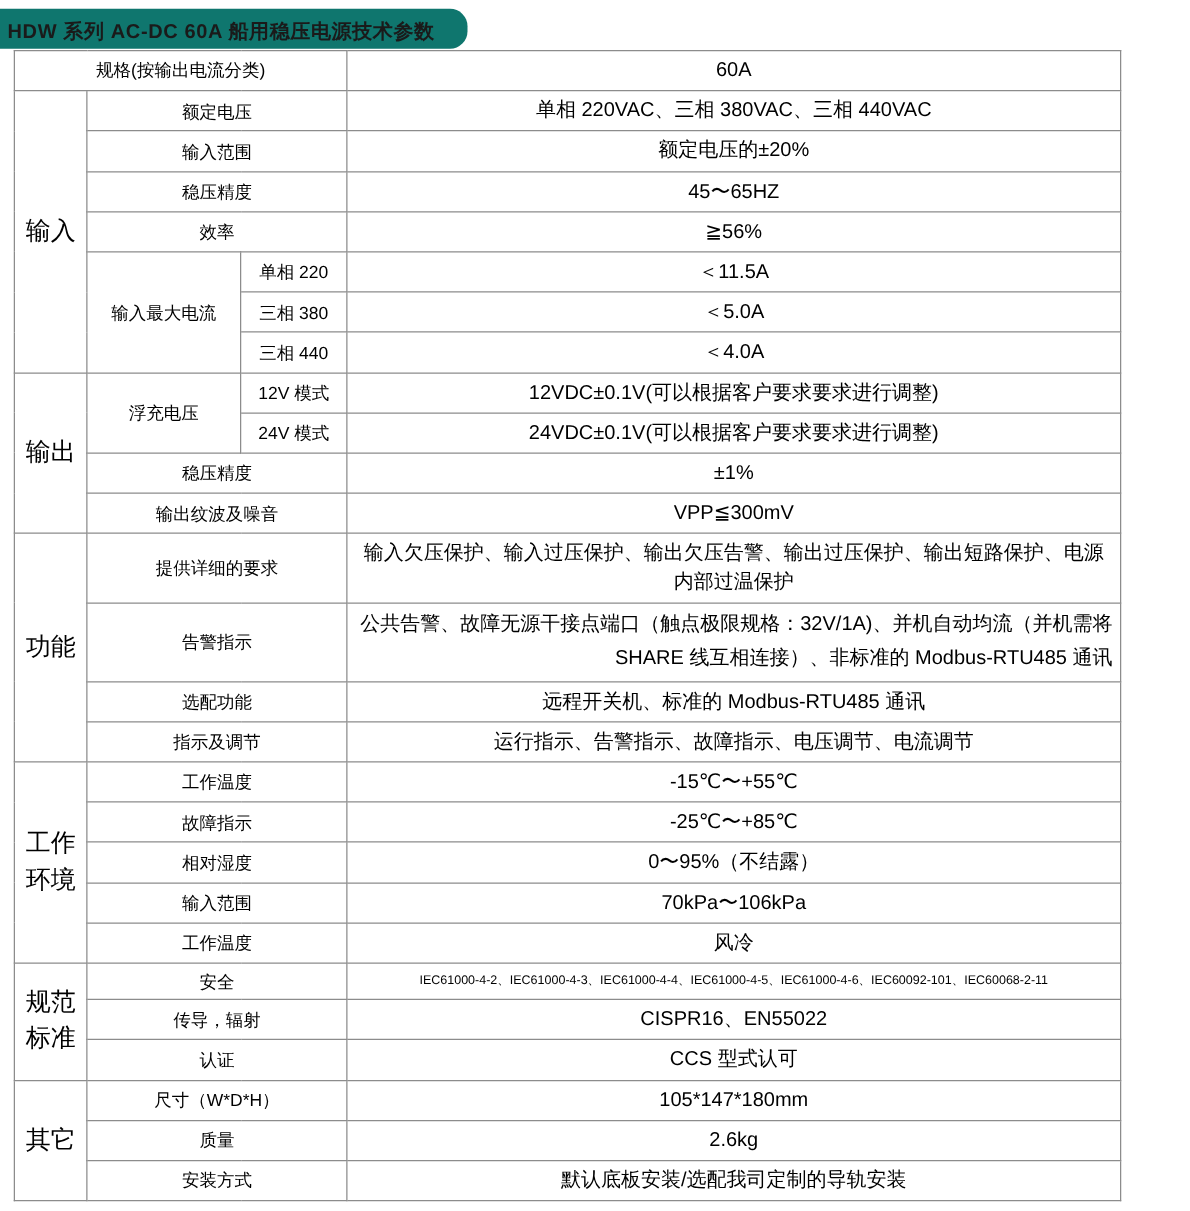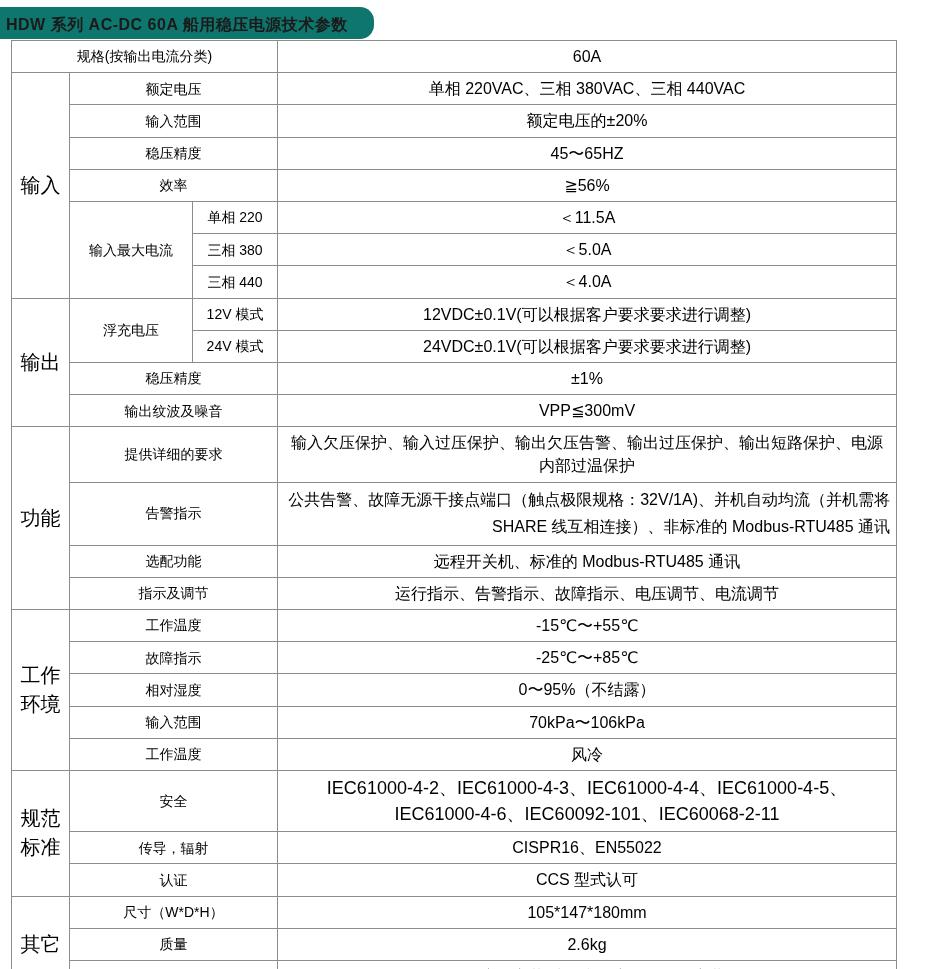--- a/index.html
+++ b/index.html
@@ -206,21 +206,21 @@
       </tr>
       <tr>
         <td class="sub" colspan="2">工作温度</td>
         <td class="val">风冷</td>
       </tr>
 
       <tr>
         <td class="cat" rowspan="3" style="white-space:pre-line">规范
 标准</td>
         <td class="sub" colspan="2">安全</td>
-        <td class="val" style="font-size:18px">IEC61000-4-2、IEC61000-4-3、IEC61000-4-4、IEC61000-4-5、IEC61000-4-6、IEC60092-101、IEC60068-2-11</td>
+        <td class="val" style="font-size:10px">IEC61000-4-2、IEC61000-4-3、IEC61000-4-4、IEC61000-4-5、IEC61000-4-6、IEC60092-101、IEC60068-2-11</td>
       </tr>
       <tr>
         <td class="sub" colspan="2">传导，辐射</td>
         <td class="val">CISPR16、EN55022</td>
       </tr>
       <tr>
         <td class="sub" colspan="2">认证</td>
         <td class="val">CCS 型式认可</td>
       </tr>
 

